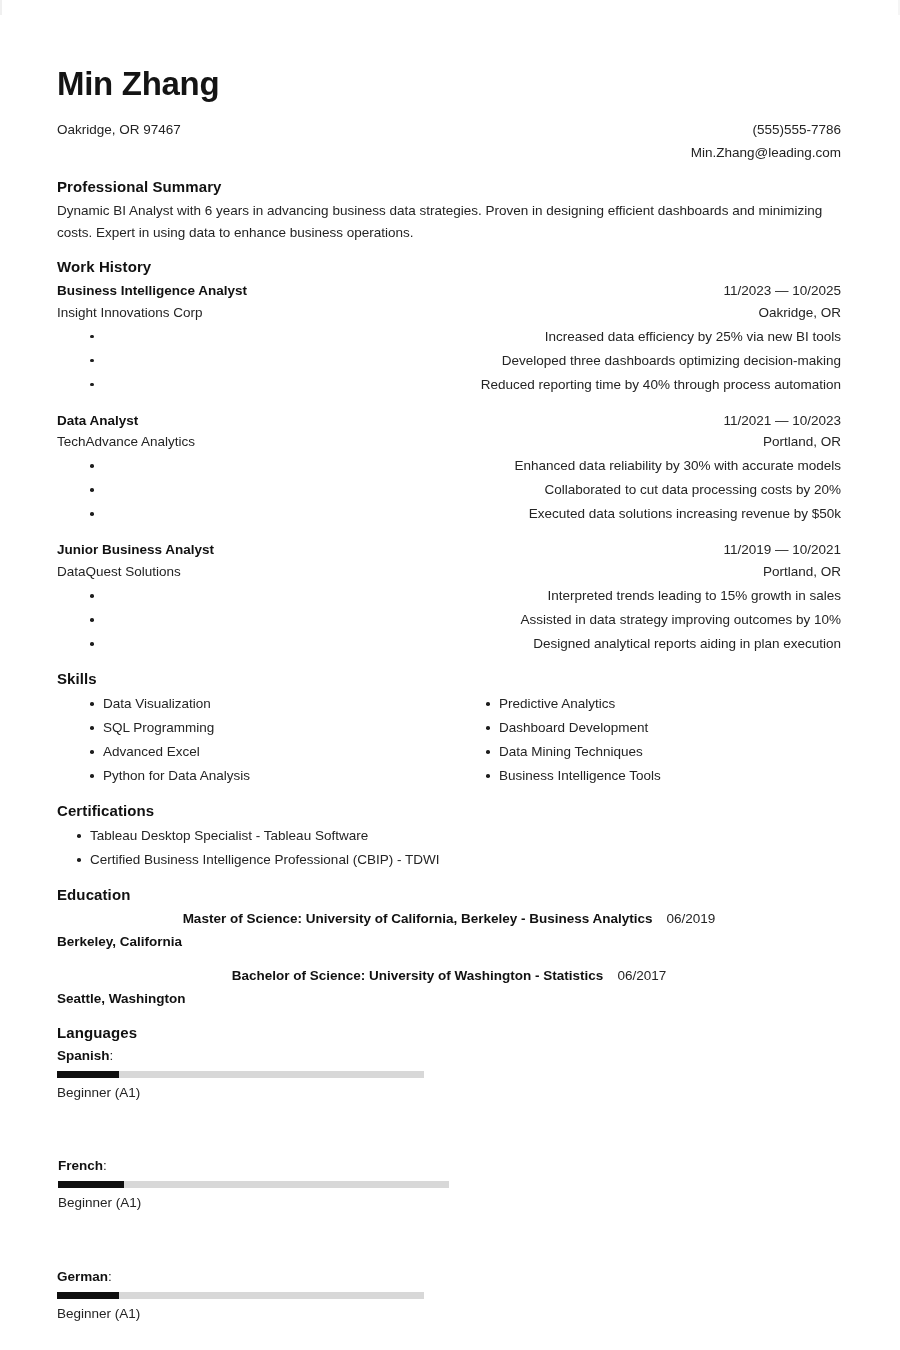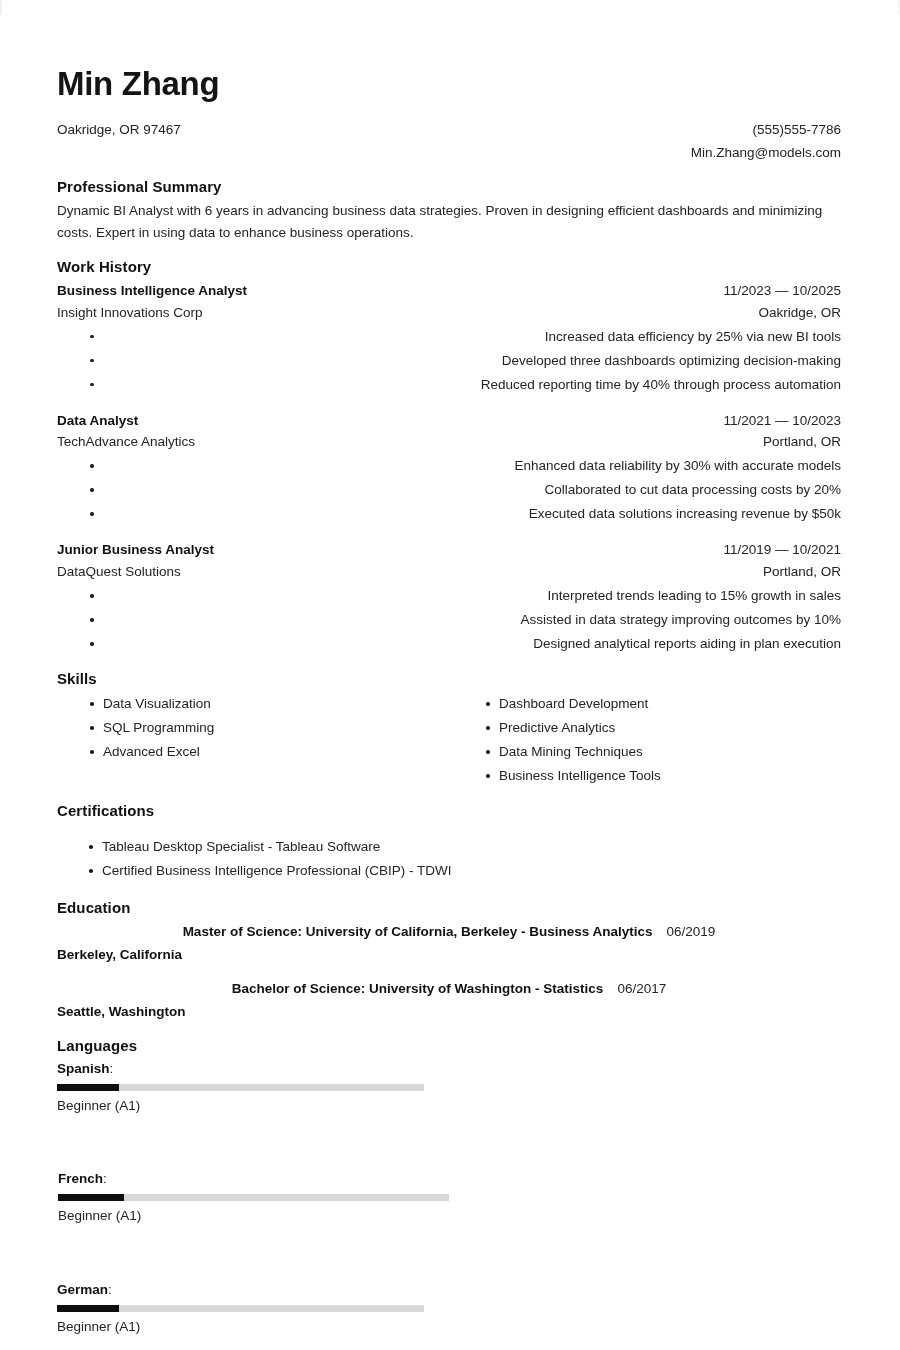--- a/index.html
+++ b/index.html
@@ -152,21 +152,21 @@
     top: 10px;
     width: 3.6px;
     height: 3.6px;
     border-radius: 50%;
     background: #1e1e1e;
   }
 
   
   ul.certs {
     list-style: none;
-    margin: 16px;
+    margin: 4px;
     padding: 0;
   }
   ul.certs li {
     position: relative;
     font-size: 13.5px;
     line-height: 1.78;
     color: #242424;
     padding-left: 29px;
   }
   ul.certs li::before {
@@ -255,21 +255,21 @@
 <div class="page">
 
   <h1 class="name">Min Zhang</h1>
 
   <div class="contact-row">
     <div class="contact-left">
       <div>Oakridge, OR 97467</div>
     </div>
     <div class="contact-right">
       <div>(555)555-7786</div>
-      <div>Min.Zhang@models.com</div>
+      <div>Min.Zhang@leading.com</div>
     </div>
   </div>
 
   <div class="section-title">Professional Summary</div>
   <div class="summary">Dynamic BI Analyst with 6 years in advancing business data strategies. Proven in designing efficient dashboards and minimizing costs. Expert in using data to enhance business operations.</div>
 
   <div class="section-title">Work History</div>
 
   <div class="job">
     <div class="job-line">
@@ -319,26 +319,27 @@
     </ul>
   </div>
 
   <div class="section-title">Skills</div>
   <div class="skills-wrap">
     <div class="skills-col">
       <ul>
         <li>Data Visualization</li>
         <li>SQL Programming</li>
         <li>Advanced Excel</li>
+        <li>Python for Data Analysis</li>
       </ul>
     </div>
     <div class="skills-col">
       <ul>
+        <li>Predictive Analytics</li>
         <li>Dashboard Development</li>
-        <li>Predictive Analytics</li>
         <li>Data Mining Techniques</li>
         <li>Business Intelligence Tools</li>
       </ul>
     </div>
   </div>
 
   <div class="section-title">Certifications</div>
   <ul class="certs">
     <li>Tableau Desktop Specialist - Tableau Software</li>
     <li>Certified Business Intelligence Professional (CBIP) - TDWI</li>

